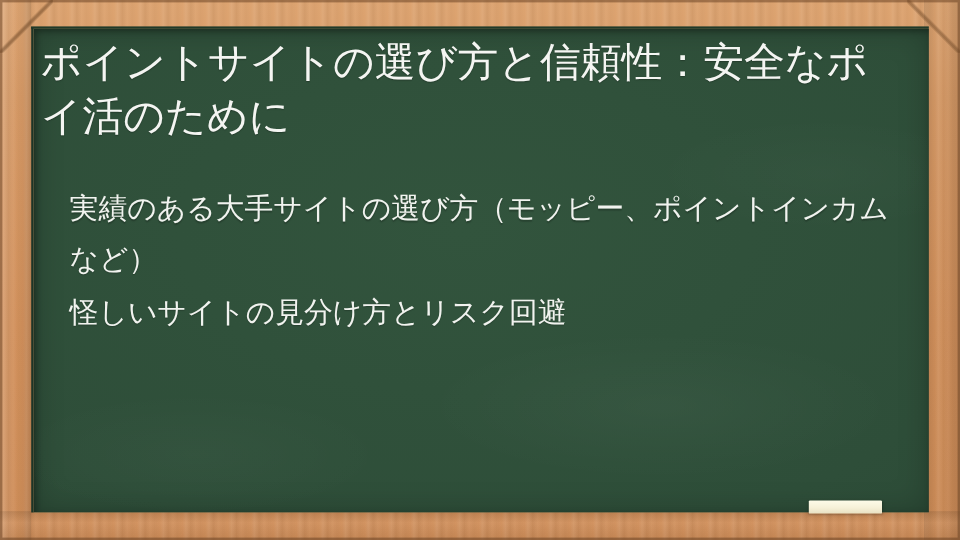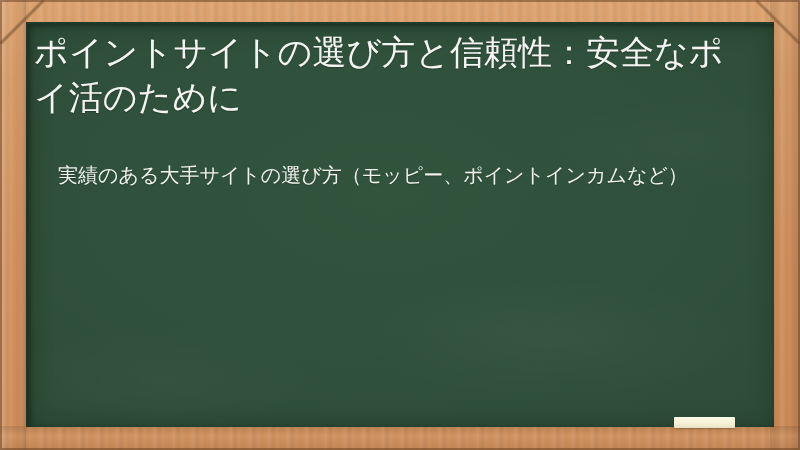--- a/index.html
+++ b/index.html
@@ -127,21 +127,21 @@
     position: absolute;
     left: 30px;
     top: 130px;
     width: 700px;
     margin: 0;
     padding: 0;
     list-style: none;
   }
   .bullet-item {
     color: #f1f3ef;
-    font-size: 20px;
+    font-size: 24px;
     font-weight: 400;
     line-height: 42px;
     margin: 0 0 2px 0;
     text-shadow: 0 1px 1px rgba(0,0,0,0.22);
     white-space: pre-wrap;
   }
 
   
   .chalk-stick {
     position: absolute;
@@ -165,19 +165,20 @@
   <div class="miter tl"></div>
   <div class="miter tr"></div>
 
   <div class="chalkboard">
     <div class="chalk-dust"></div>
 
     <h1 class="board-title">ポイントサイトの選び方と信頼性：安全なポイ活のために</h1>
 
     <ul class="bullet-list">
       <li class="bullet-item">実績のある大手サイトの選び方（モッピー、ポイントインカムなど）</li>
+      <li class="bullet-item">怪しいサイトの見分け方とリスク回避</li>
     </ul>
   </div>
 
   <div class="chalk-stick"></div>
 
   <div class="frame-outline"></div>
 </div>
 
 </body></html>

